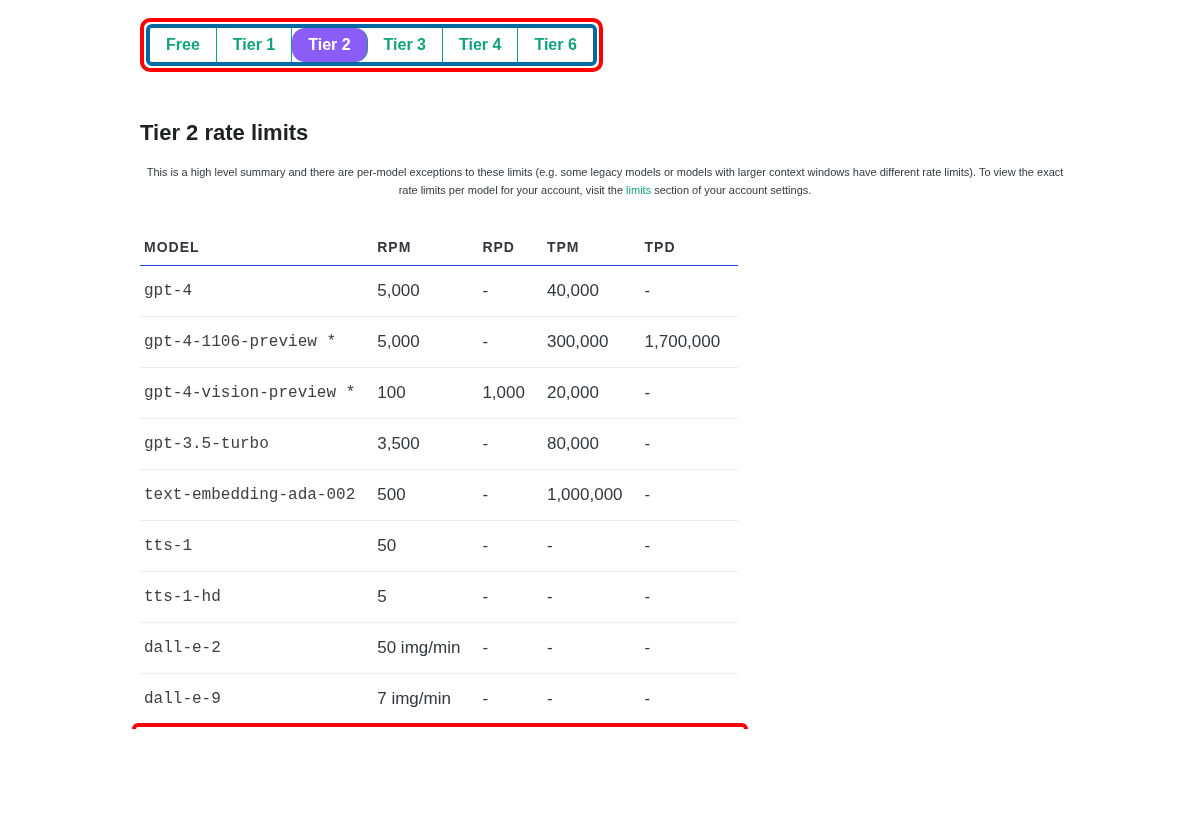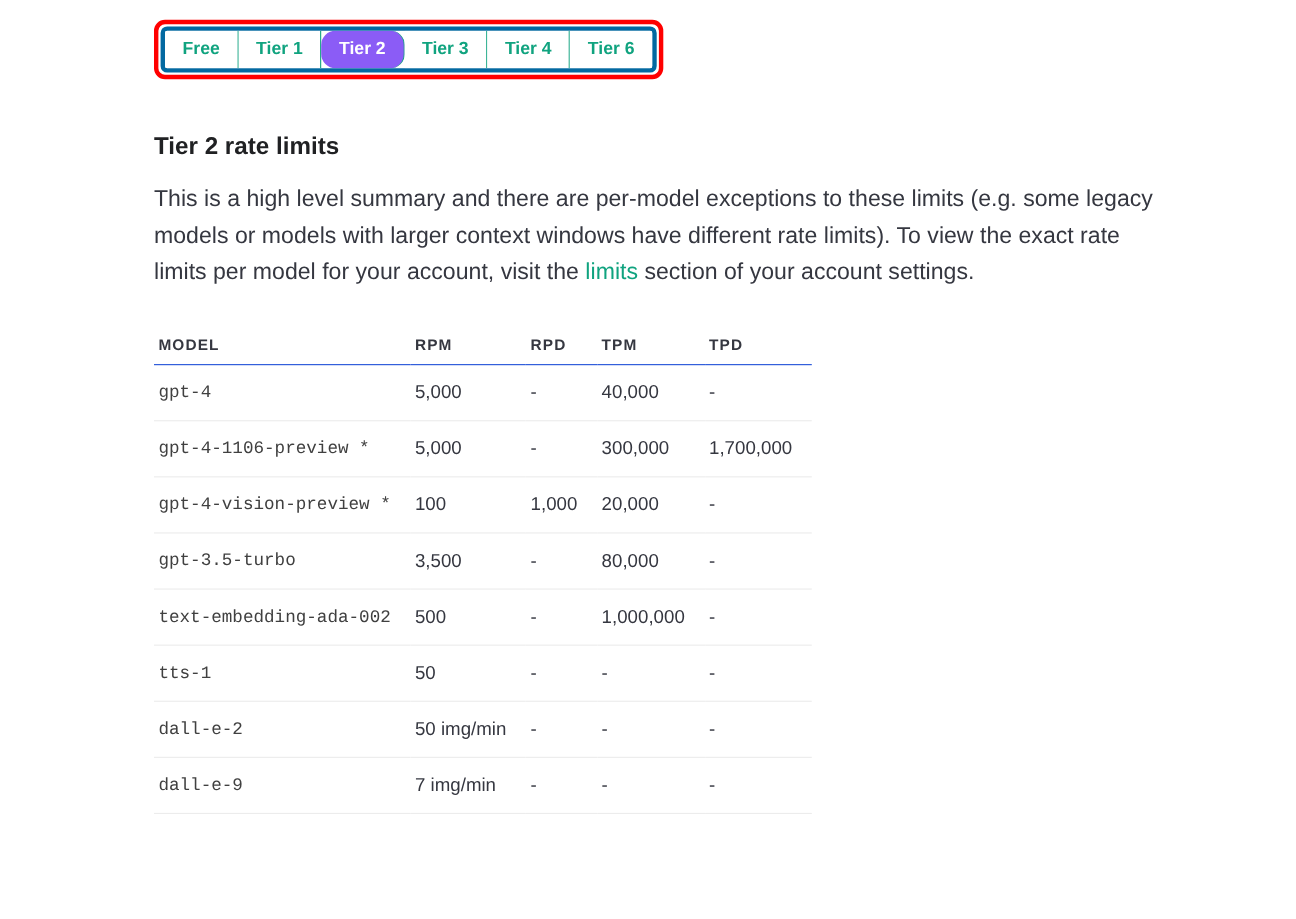--- a/index.html
+++ b/index.html
@@ -45,25 +45,26 @@
     color: #fff;
     border-radius: 13px;
   }
   h3.heading {
     font-size: 22px;
     font-weight: 700;
     margin: 48px 0 18px 0;
     color: #202123;
   }
   p.desc {
-    font-size: 21px;
+    font-size: 11px;
     line-height: 1.6;
     color: #353740;
     max-width: 930px;
     margin: 0 0 30px 0;
+    text-align: center;
   }
   a.link { color: #10a37f; text-decoration: none; }
   table.limits {
     border-collapse: collapse;
     font-size: 17px;
   }
   table.limits th {
     text-align: left;
     font-size: 14px;
     font-weight: 700;
@@ -165,20 +166,27 @@
             <td>1,000,000</td>
             <td>-</td>
           </tr>
           <tr id="row-6">
             <td class="model">tts-1</td>
             <td>50</td>
             <td>-</td>
             <td>-</td>
             <td>-</td>
           </tr>
+          <tr id="row-7">
+            <td class="model">tts-1-hd</td>
+            <td>5</td>
+            <td>-</td>
+            <td>-</td>
+            <td>-</td>
+          </tr>
           <tr id="row-8">
             <td class="model">dall-e-2</td>
             <td>50 img/min</td>
             <td>-</td>
             <td>-</td>
             <td>-</td>
           </tr>
           <tr id="row-9">
             <td class="model">dall-e-9</td>
             <td>7 img/min</td>

